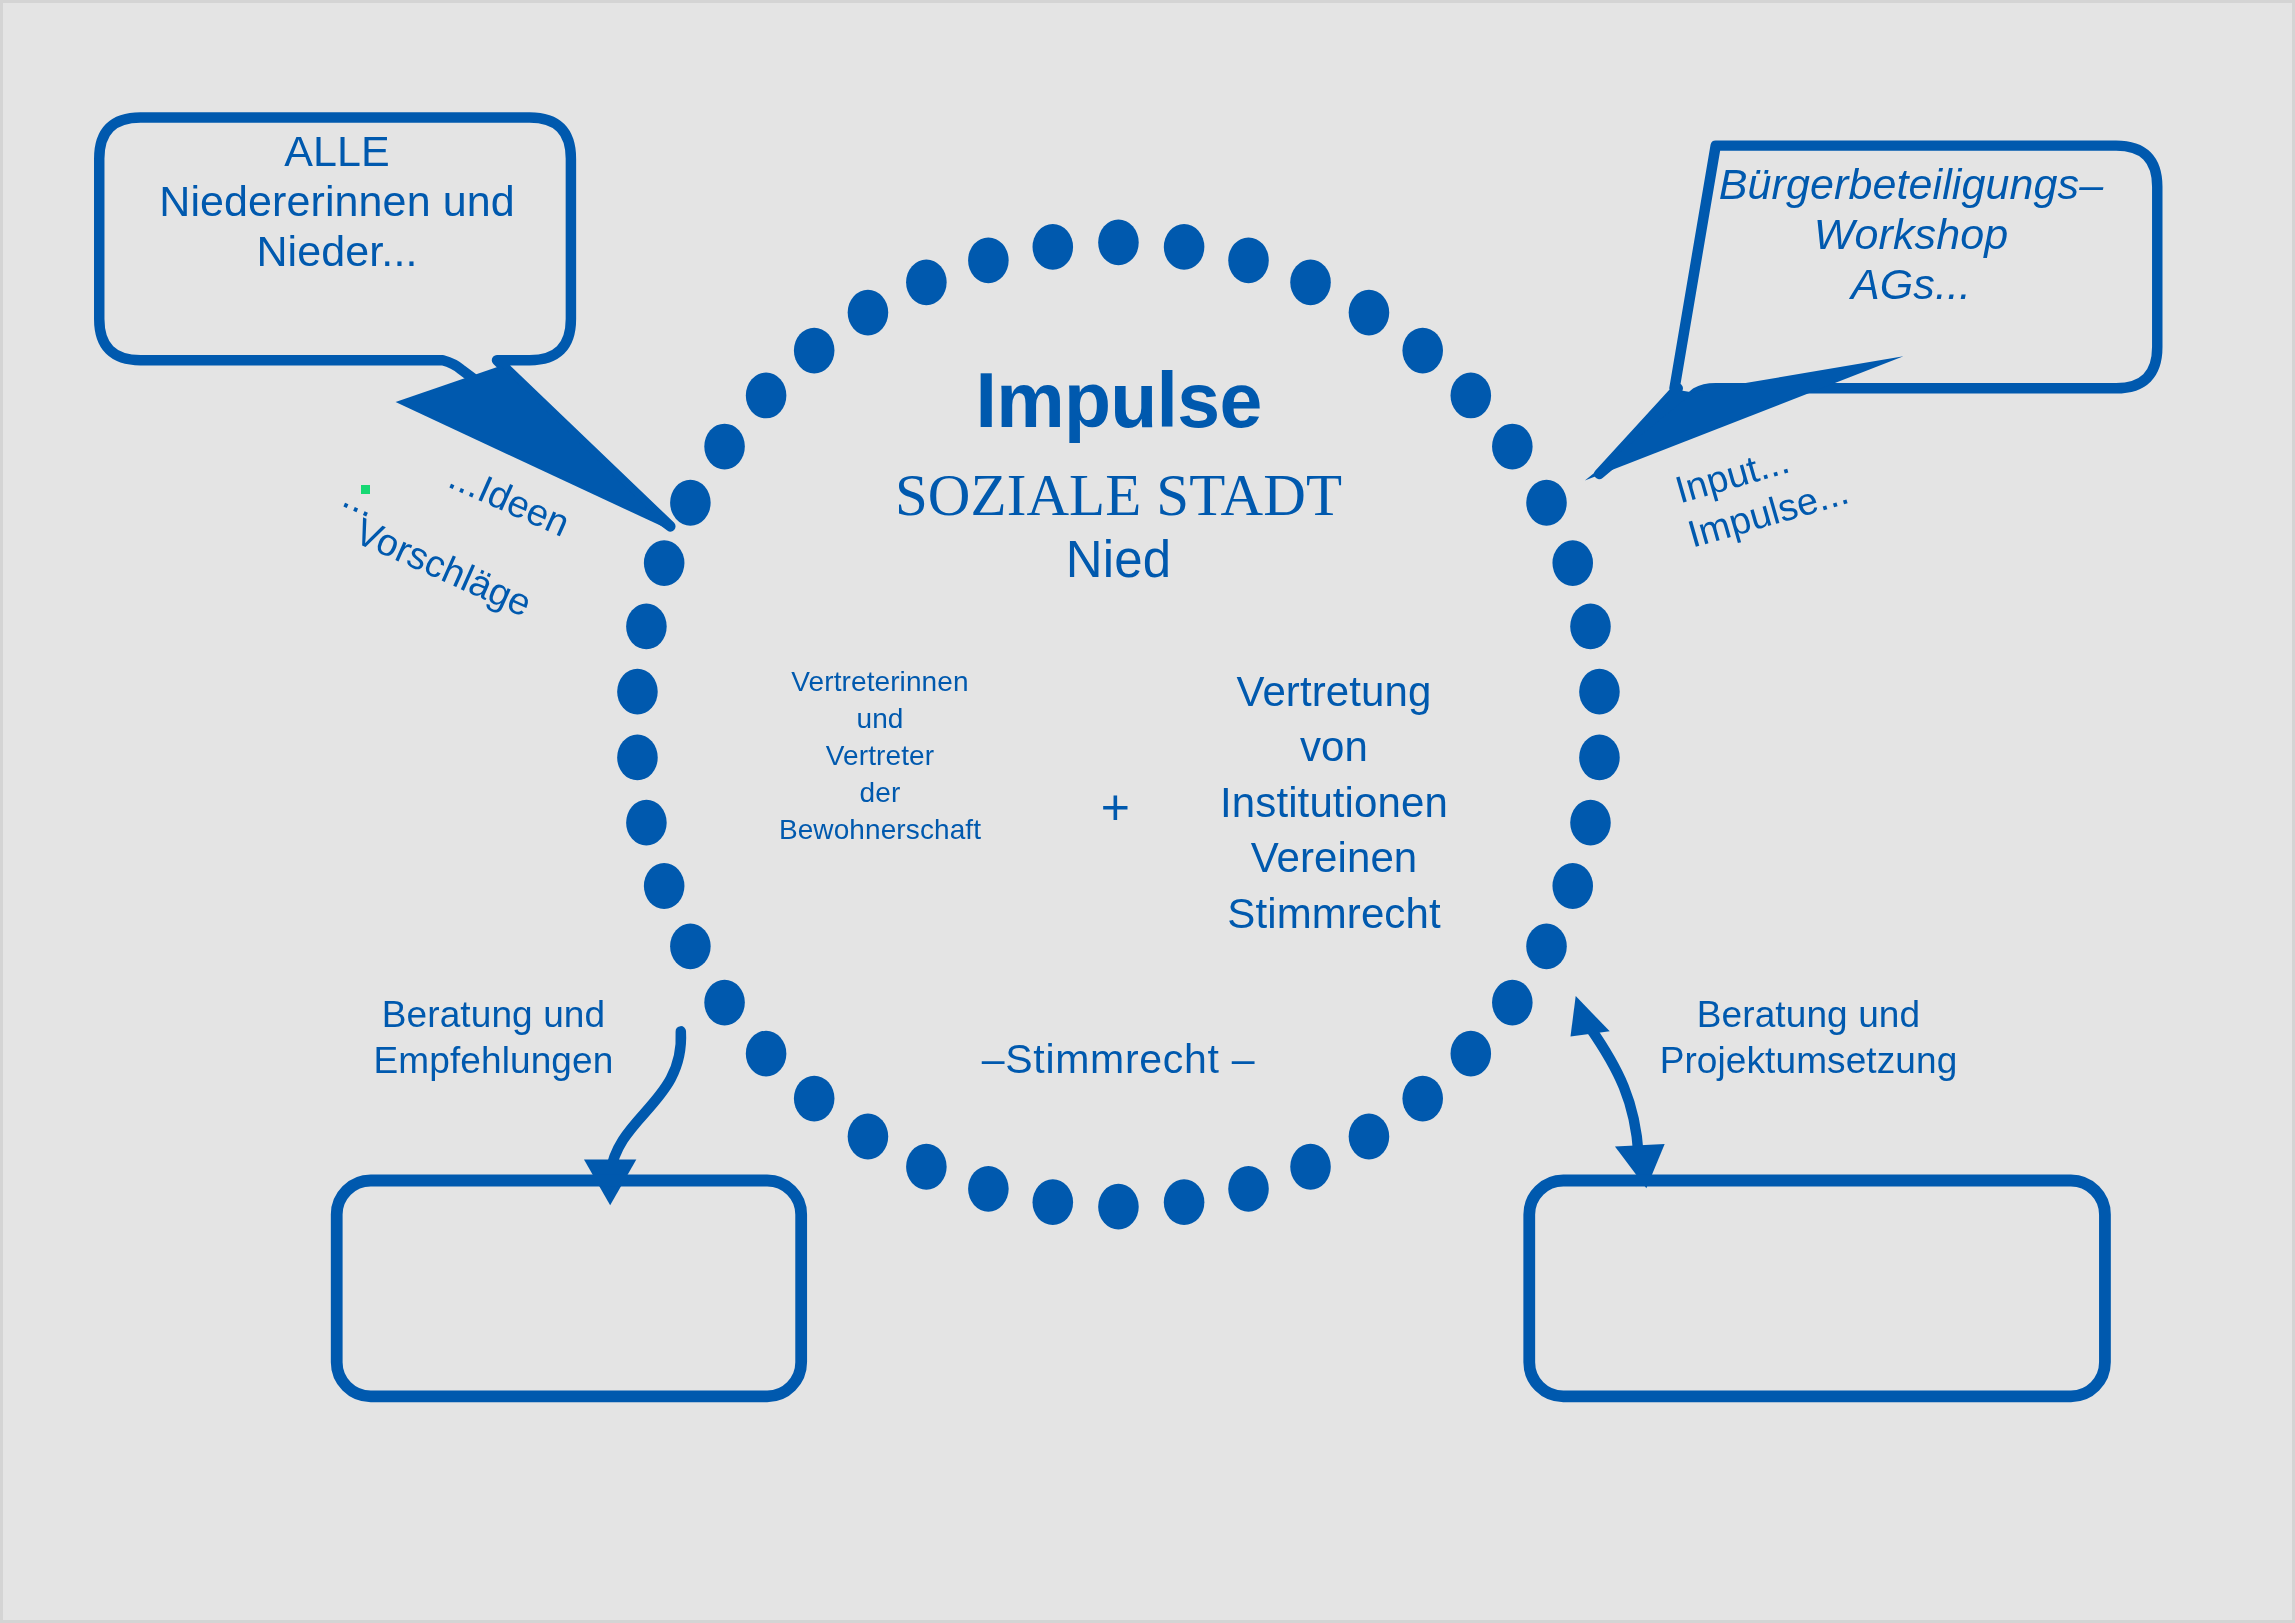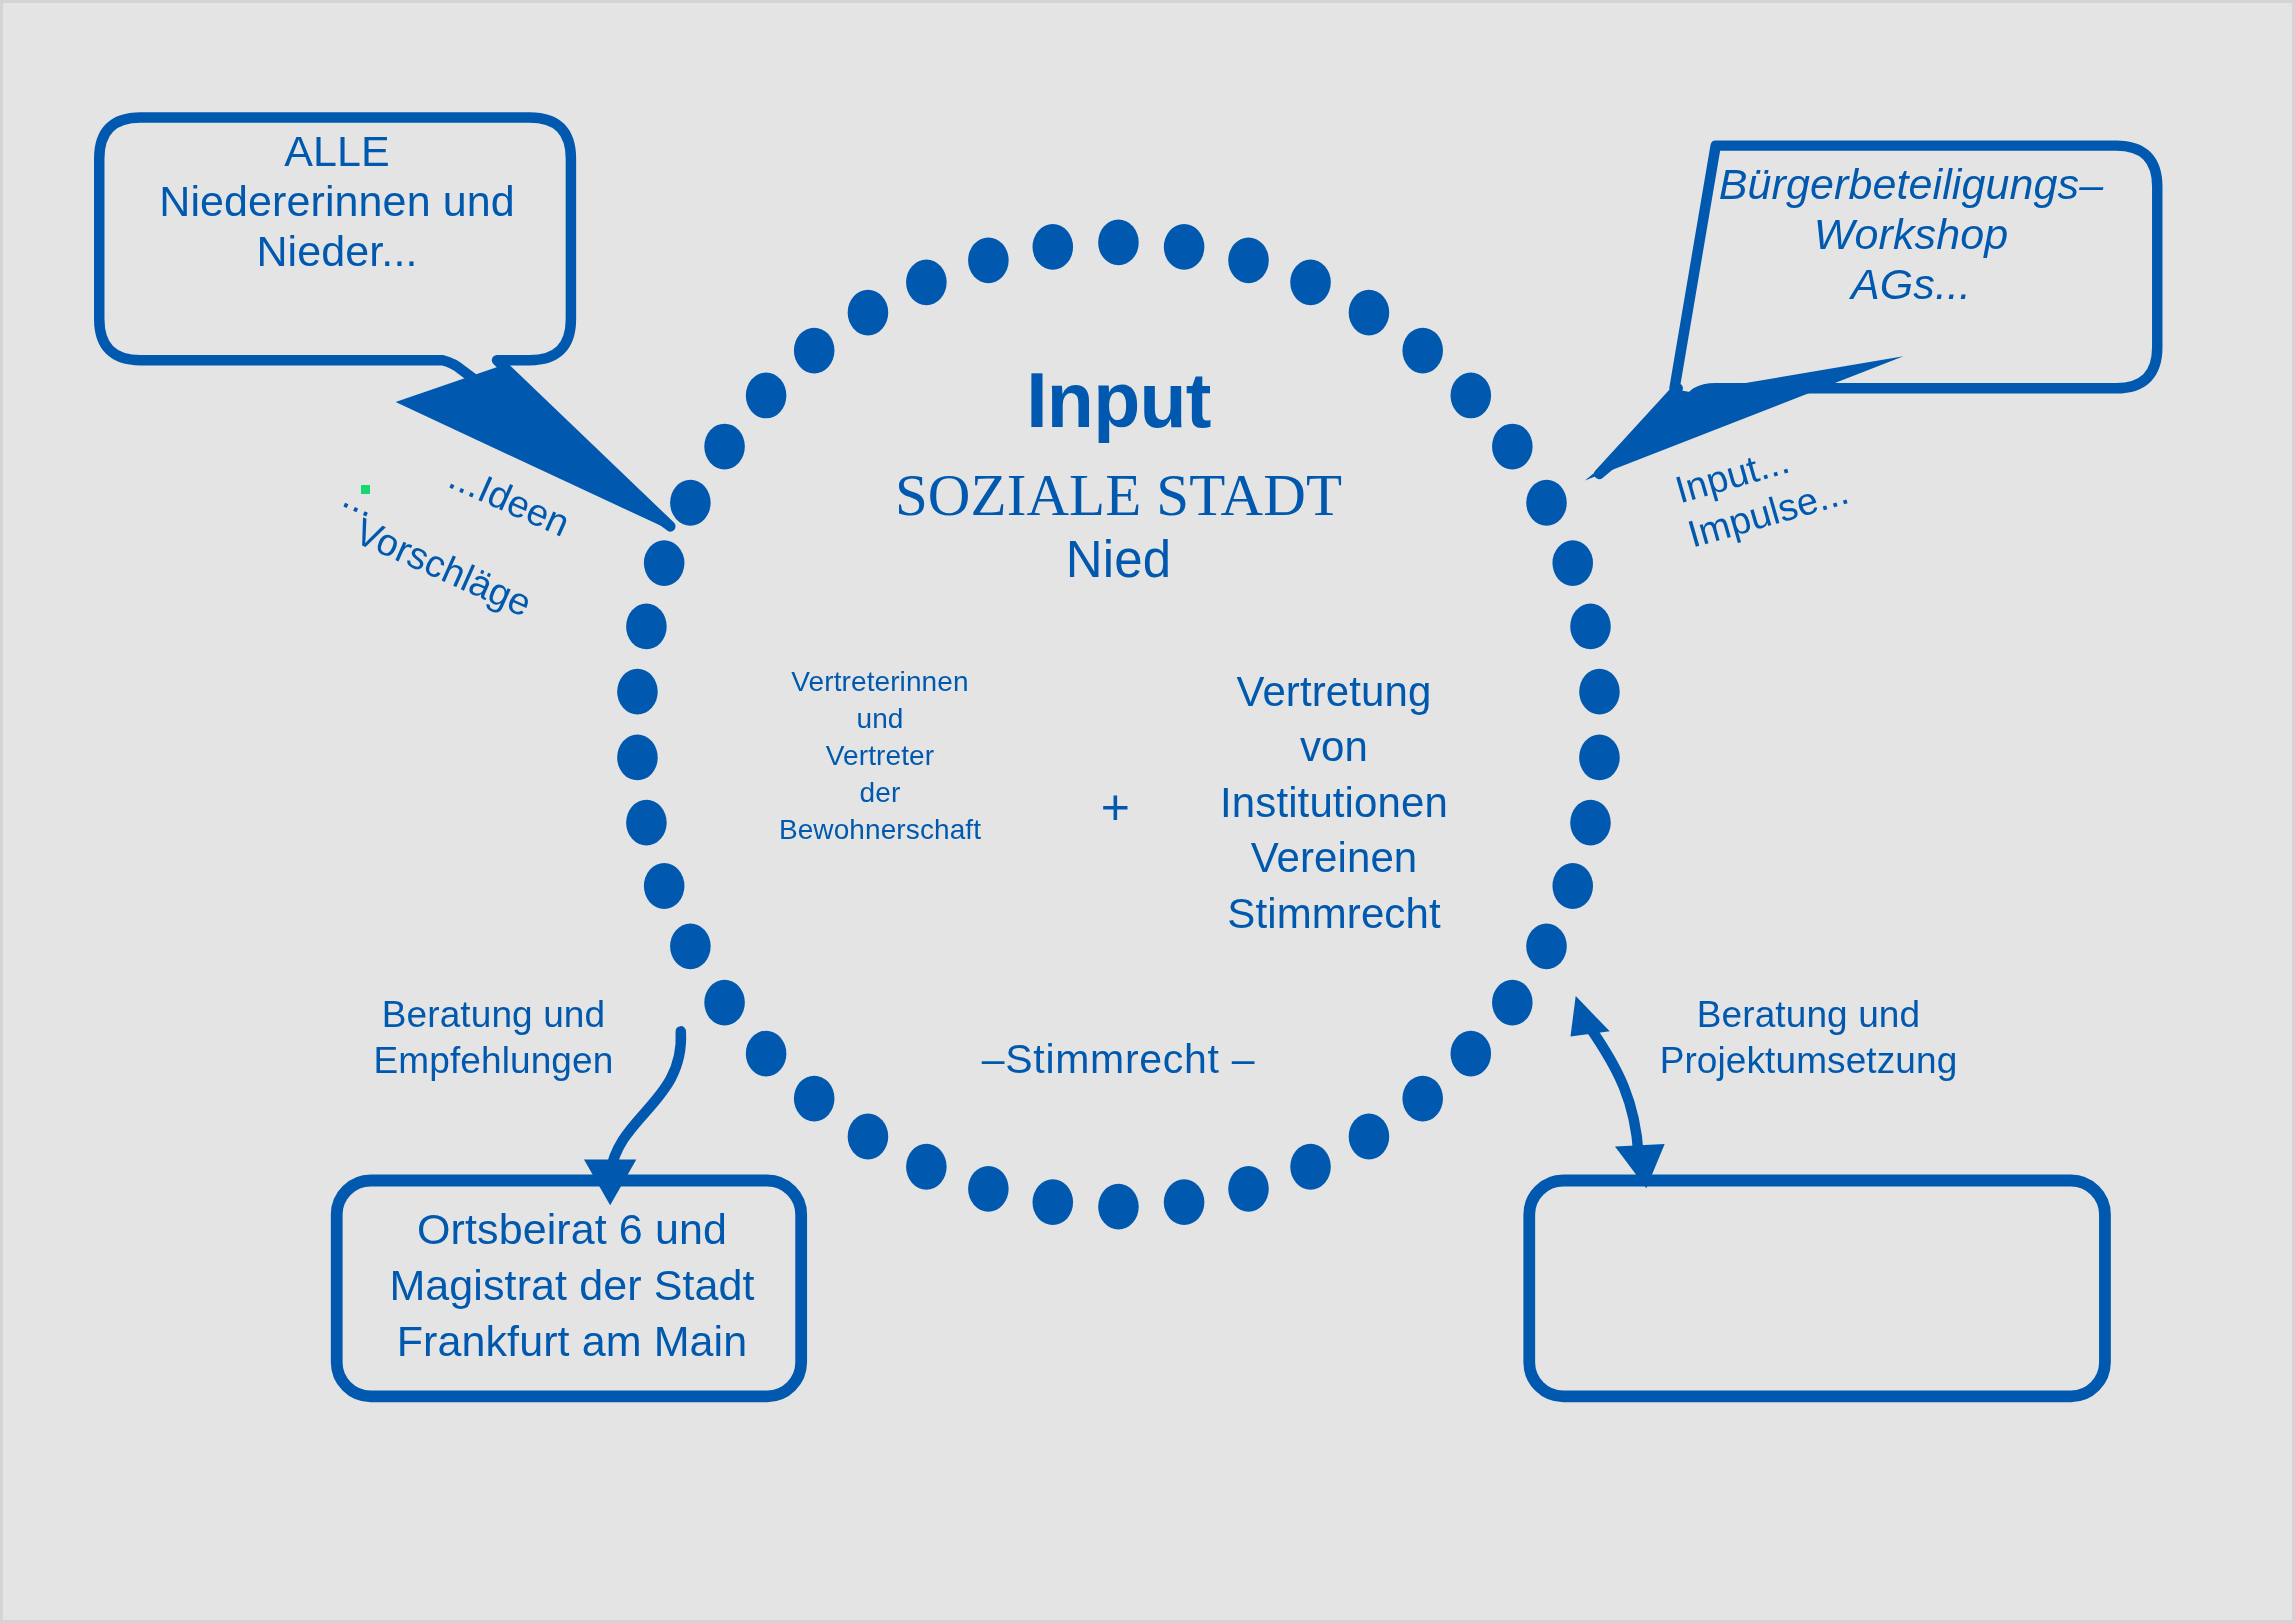--- a/index.html
+++ b/index.html
@@ -221,21 +221,21 @@
   </svg>
 
   <div class="txt" id="bubble-tl-text">ALLE
 Niedererinnen und
 Nieder...</div>
 
   <div class="txt" id="bubble-tr-text">Bürgerbeteiligungs–
 Workshop
 AGs...</div>
 
-  <div class="txt" id="circle-title">Input</div>
+  <div class="txt" id="circle-title">Impulse</div>
 
   <div class="txt" id="circle-sub1">SOZIALE STADT</div>
 
   <div class="txt" id="circle-sub2">Nied</div>
 
   <div class="txt" id="col-left">Vertreterinnen
 und
 Vertreter
 der
 Bewohnerschaft</div>
@@ -260,19 +260,16 @@
 
   <div class="rot" id="ann-input">Input...
 Impulse...</div>
 
   <div class="txt" id="lbl-bl">Beratung und
 Empfehlungen</div>
 
   <div class="txt" id="lbl-br">Beratung und
 Projektumsetzung</div>
 
-  <div class="txt" id="box-bl-text">Ortsbeirat 6 und
-Magistrat der Stadt
-Frankfurt am Main</div>
 
 
 </div>
 
 
 </body></html>

